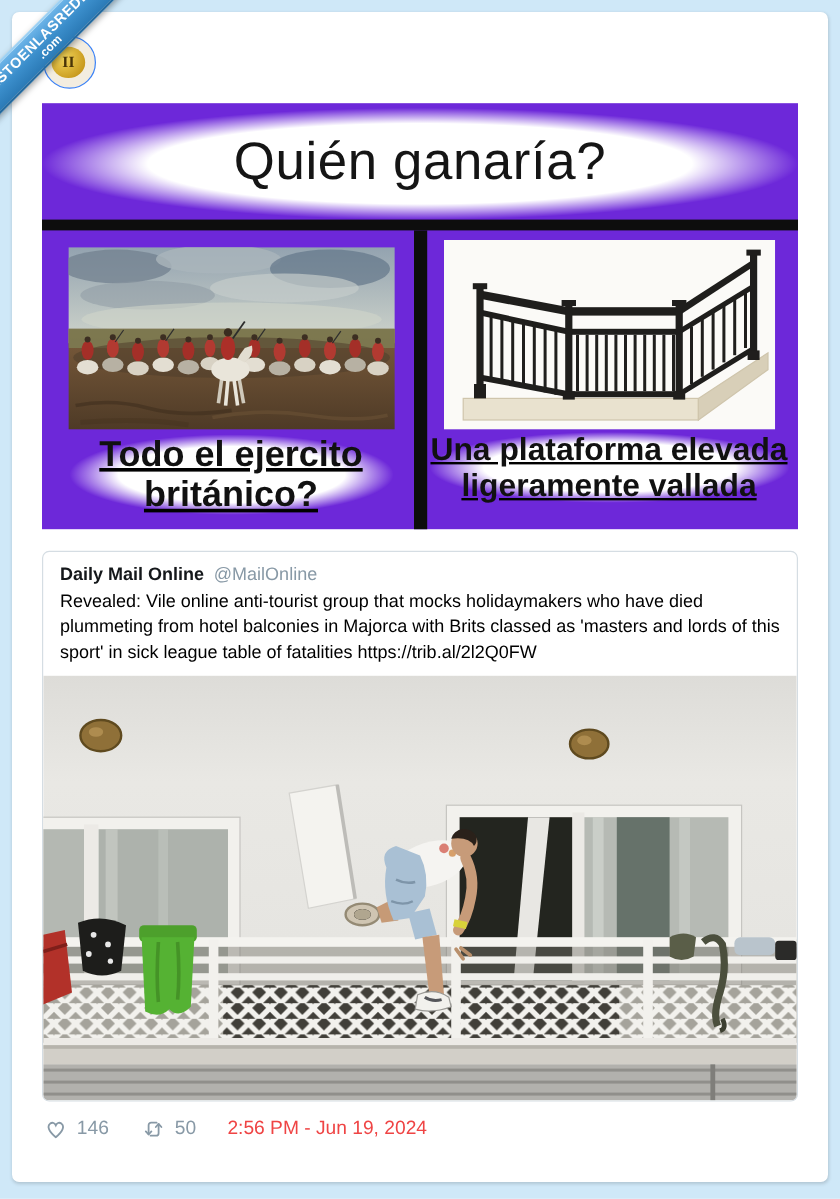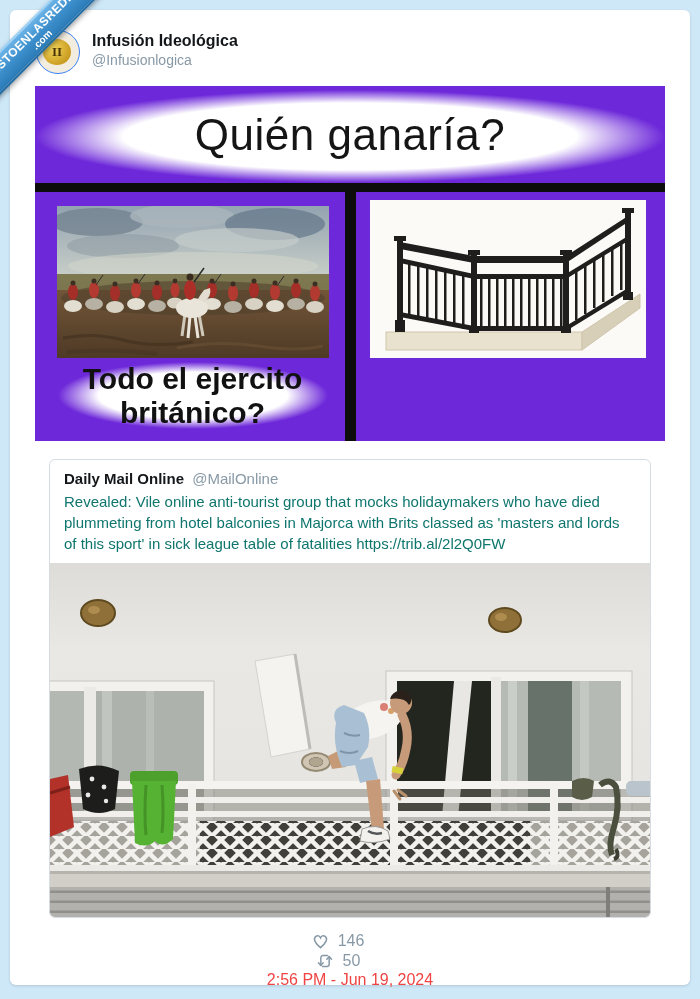--- a/index.html
+++ b/index.html
@@ -25,60 +25,56 @@
           font-family:"Liberation Serif",serif;font-weight:bold;font-size:13px;color:#4a3508;}
   .names{margin-left:12px;padding-top:1px;}
   .author{font-size:16px;font-weight:bold;color:#14171a;line-height:20px;}
   .handle{font-size:14px;color:#8899a6;line-height:18px;}
   
   .meme{position:relative;margin:8px 25px 0;width:630px;height:355px;background:#6d28d9;overflow:hidden;}
   .meme-title{height:97px;display:flex;align-items:center;justify-content:center;
         font-size:44px;font-weight:500;color:#151515;letter-spacing:.5px;
         background:radial-gradient(closest-side at 50% 52%,#ffffff 72%,rgba(255,255,255,0));}
   .meme-bar{height:9px;background:#0d0d0d;}
-  .meme-cols{position:relative;display:flex;height:321px;}
+  .meme-cols{position:relative;display:flex;height:321px;text-decoration:underline;}
   .meme-divider{position:absolute;left:310px;top:0;bottom:0;width:11px;background:#0d0d0d;}
   .meme-cell{flex:1;display:flex;flex-direction:column;align-items:center;}
   .meme-cell .art{display:block;}
   .caption{font-weight:bold;color:#111;text-align:center;line-height:1.12;
         background:radial-gradient(closest-side at 50% 50%,#ffffff 70%,rgba(255,255,255,0));}
   .caption.left{font-size:30px;width:270px;margin-top:4px;}
   .caption.right{font-size:26.5px;width:300px;margin-top:2px;}
   
-  .quote{margin:18px 39px 0;border:1px solid #d5dde3;border-radius:6px;overflow:hidden;cursor:pointer;}
+  .quote{margin:18px 25px 0;border:1px solid #d5dde3;border-radius:6px;overflow:hidden;cursor:pointer;}
   .quote-head{padding:9px 14px 0;font-size:15px;line-height:20px;}
   .quote-author{font-weight:bold;color:#14171a;}
   .quote-handle{color:#8899a6;margin-left:4px;}
-  .quote-body{padding:2px 14px 9px;font-size:15px;line-height:21px;color:#0f766e;}
+  .quote-body{padding:2px 14px 9px;font-size:15px;line-height:21px;color:#000000;}
   .photo{display:block;width:628px;height:354px;}
   
-  .tweet-footer{display:flex;align-items:center;margin:13px 26px 0;color:#8899a6;font-size:16px;flex-direction:column;}
+  .tweet-footer{display:flex;align-items:center;margin:13px 26px 0;color:#8899a6;font-size:16px;}
   .fbtn{display:flex;align-items:center;gap:7px;margin-right:26px;cursor:pointer;}
   .fbtn svg{display:block;}
   .timestamp{color:#ef4444;}
 </style>
 </head>
 <body>
 
 <div class="ribbon">
   <div class="l1">VISTOENLASREDES</div>
   <div class="l2">.com</div>
 </div>
 
 <div class="card">
 
   <div class="tweet-header">
     <div class="avatar">
       <div class="cup">
         <span>II</span>
       </div>
-    </div>
-    <div class="names">
-      <div class="author">Infusión Ideológica</div>
-      <div class="handle">@Infusionlogica</div>
     </div>
   </div>
 
   <div class="meme">
     <div class="meme-title">Quién ganaría?</div>
     <div class="meme-bar"></div>
     <div class="meme-cols">
       <div class="meme-divider"></div>
 
       <div class="meme-cell">
@@ -245,20 +241,21 @@
               <rect x="98" y="50" width="12" height="5"></rect>
               <rect x="99" y="126" width="10" height="7"></rect>
             <rect x="193" y="54" width="6" height="78"></rect>
               <rect x="190" y="50" width="12" height="5"></rect>
               <rect x="191" y="126" width="10" height="7"></rect>
             <rect x="255" y="12" width="6" height="84"></rect>
               <rect x="252" y="8" width="12" height="5"></rect>
               <rect x="253" y="92" width="10" height="8"></rect>
           </g>
         </svg>
+        <div class="caption right">Una plataforma elevada ligeramente vallada</div>
       </div>
     </div>
   </div>
 
   <div class="quote">
     <div class="quote-head">
       <span class="quote-author">Daily Mail Online</span>
       <span class="quote-handle">@MailOnline</span>
     </div>
     <div class="quote-body"><span>Revealed: Vile online anti-tourist group that mocks holidaymakers who have died plummeting from hotel balconies in Majorca with Brits classed as 'masters and lords of this sport' in sick league table of fatalities </span><span>https://trib.al/2l2Q0FW</span></div>

